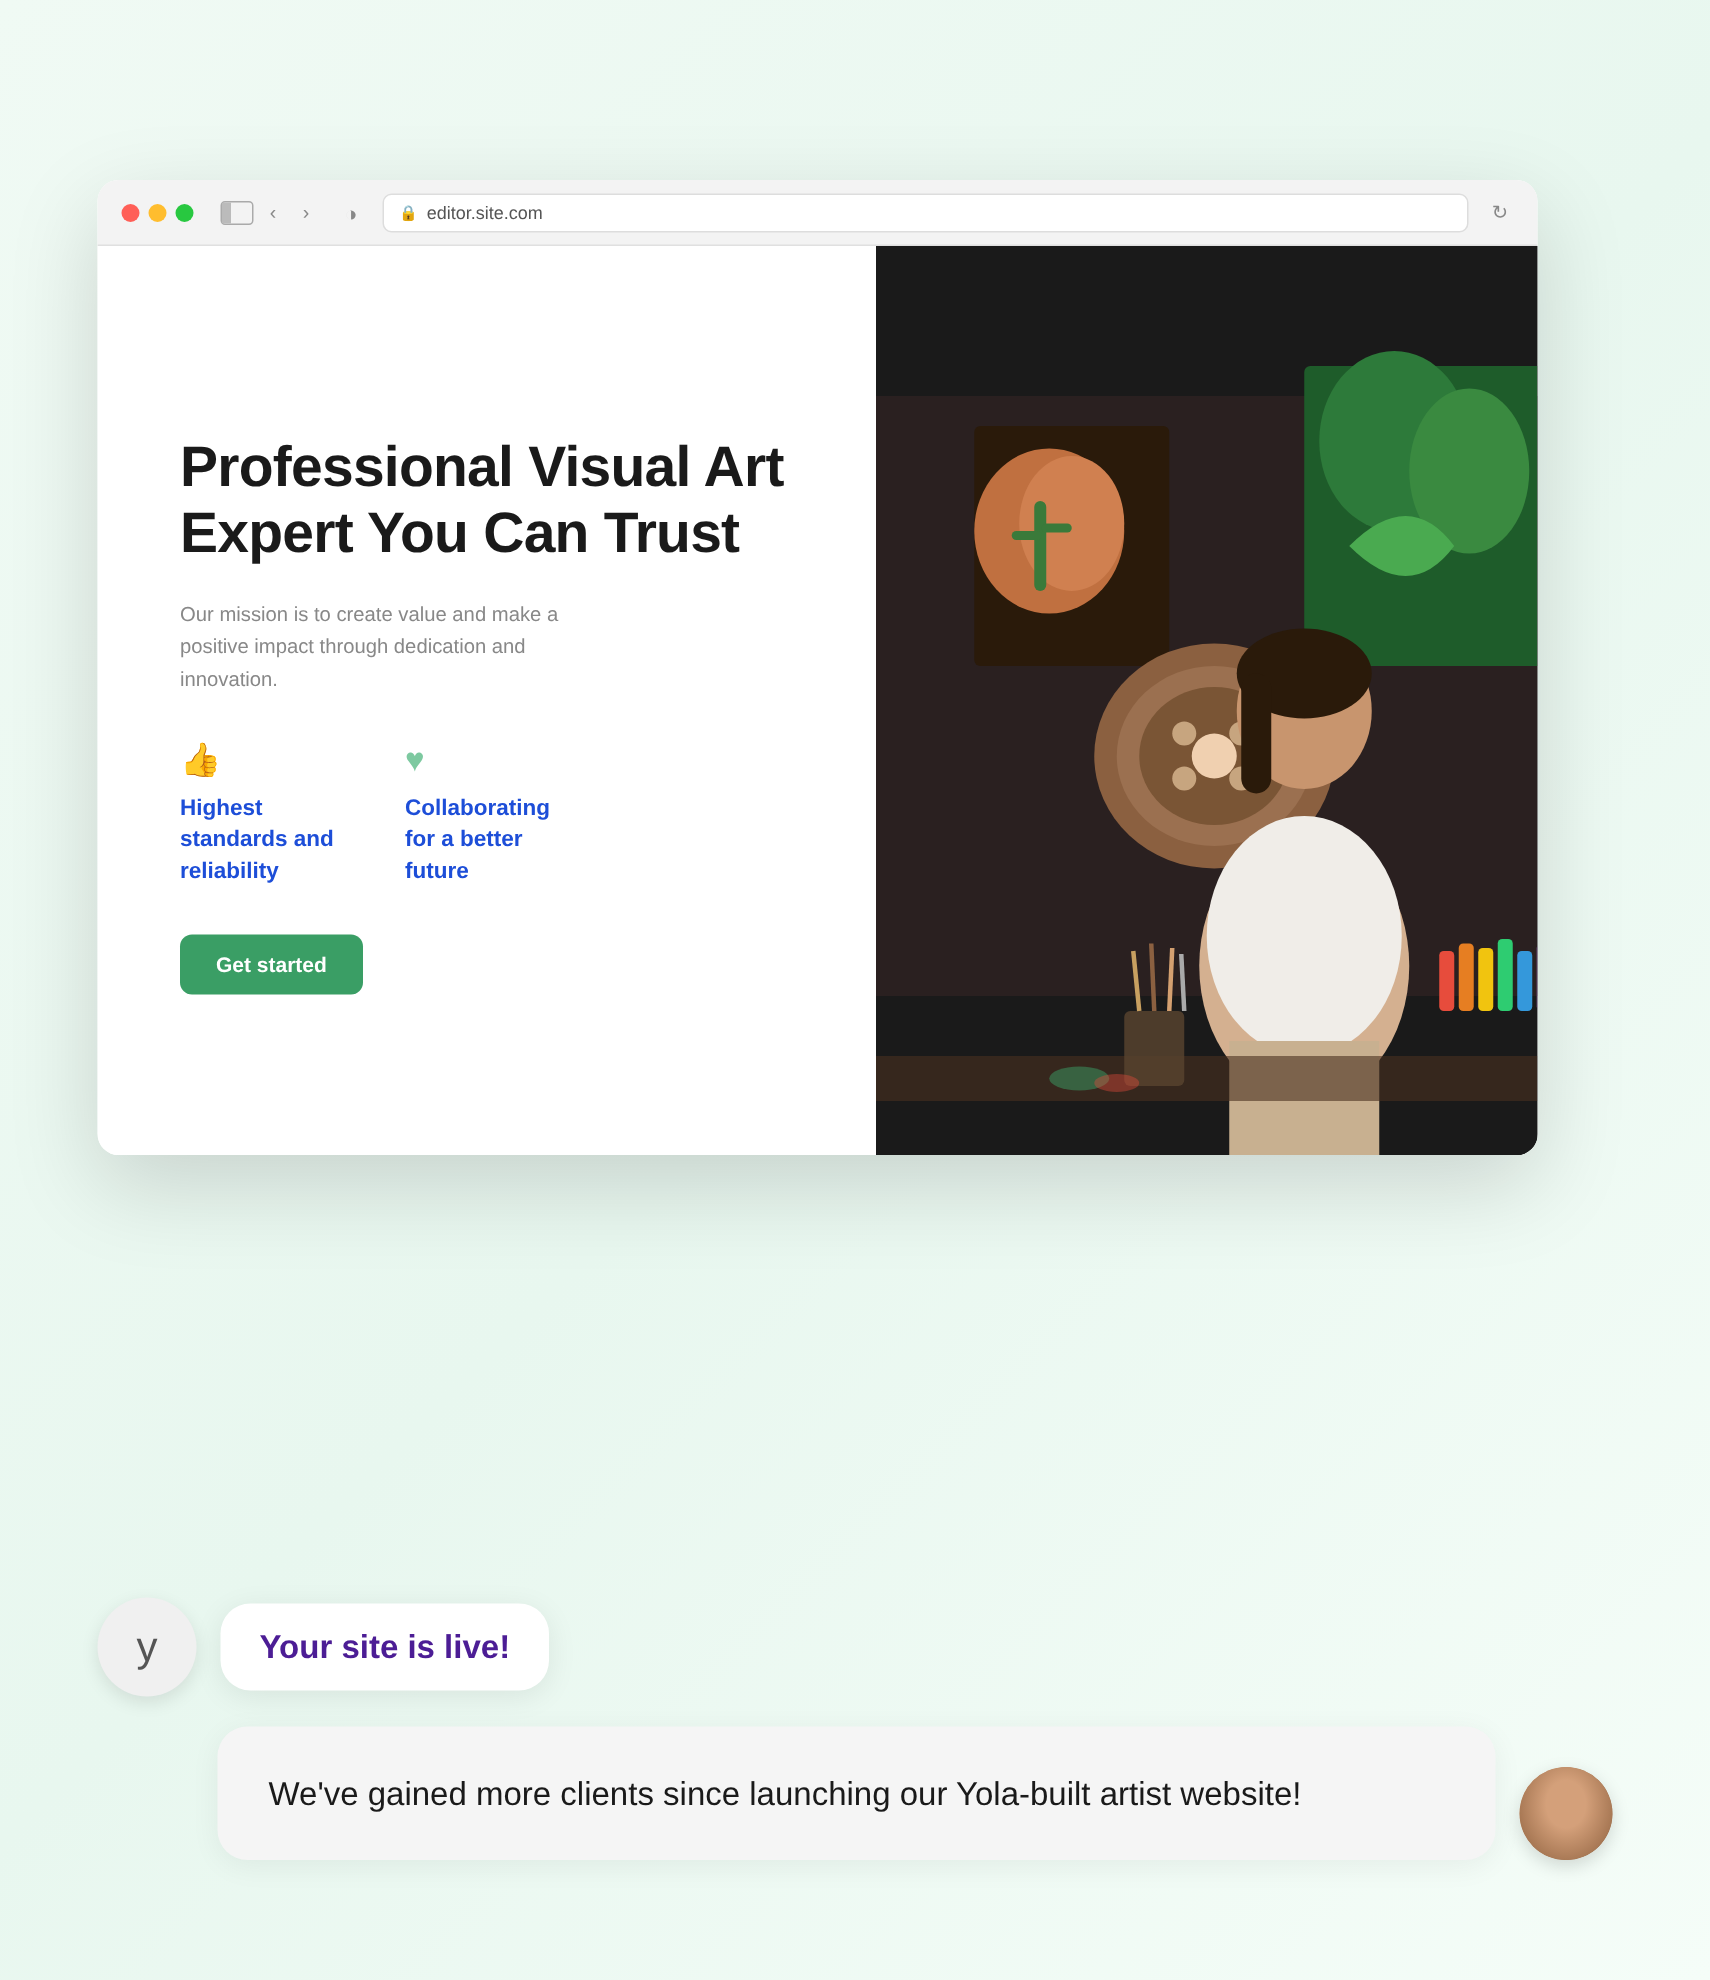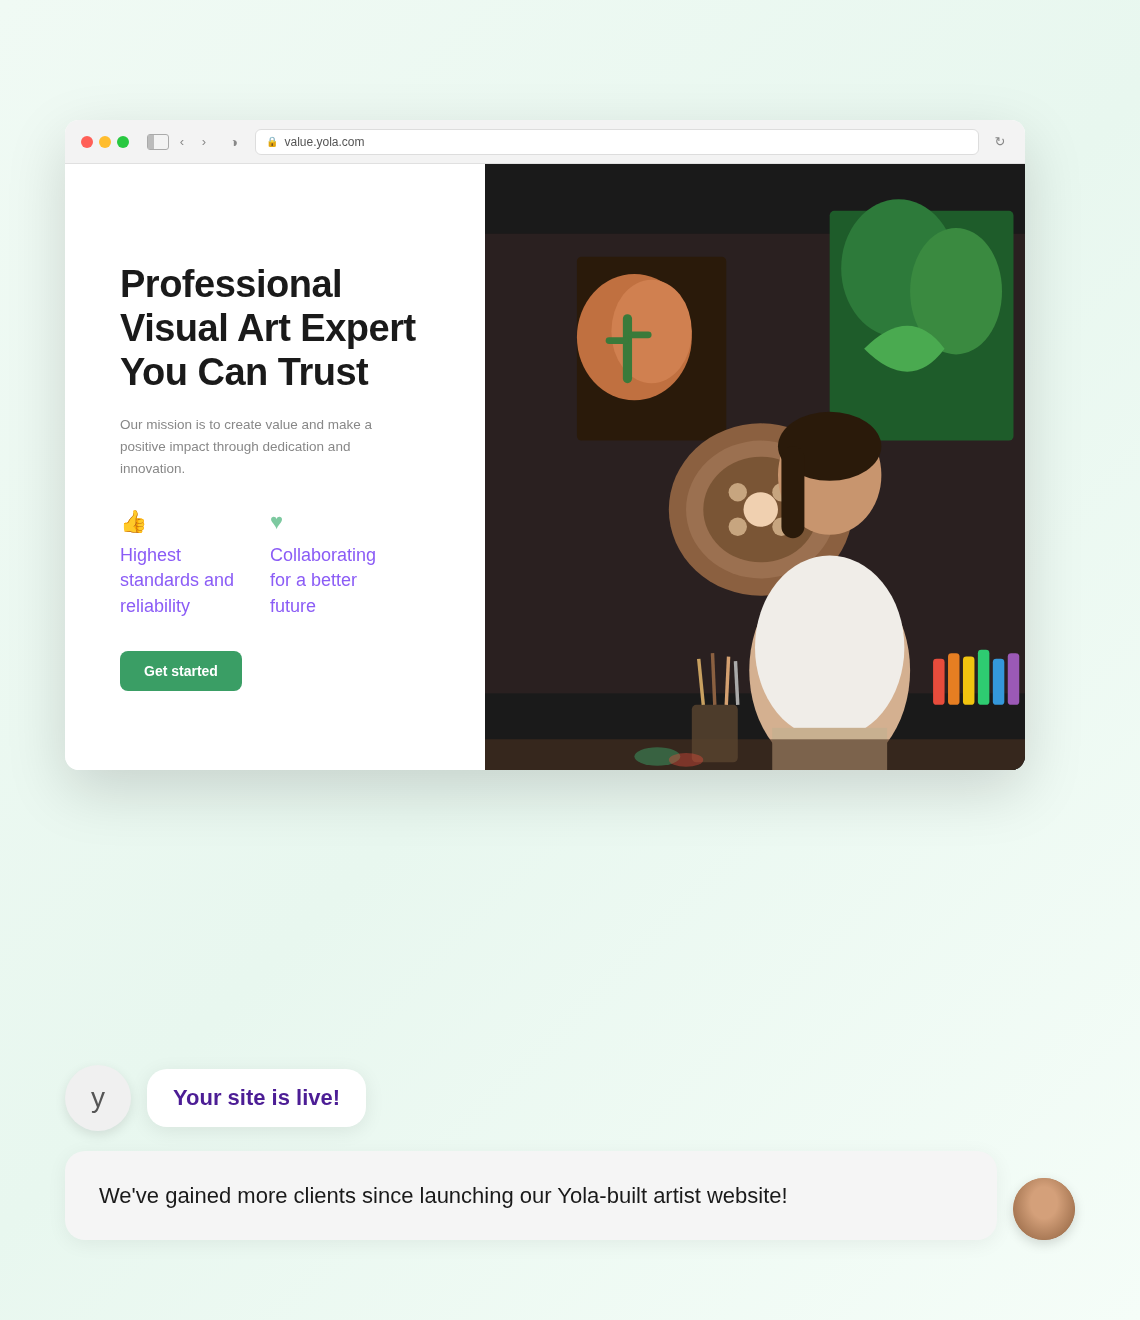--- a/index.html
+++ b/index.html
@@ -126,21 +126,21 @@
     }
 
     
     .browser-content {
       display: flex;
       height: calc(100% - 44px);
     }
 
     
     .left-panel {
-      width: 420px;
+      width: 519px;
       background: #fff;
       padding: 60px 50px 40px 55px;
       display: flex;
       flex-direction: column;
       justify-content: center;
     }
 
     .hero-title {
       font-size: 38px;
       font-weight: 800;
@@ -171,23 +171,23 @@
     }
 
     .feature-icon {
       font-size: 22px;
     }
 
     .thumbs-icon { color: #5cb87a; }
     .heart-icon { color: #7dc9a0; }
 
     .feature-label {
-      font-size: 18px;
-      font-weight: 400;
-      color: #8b5cf6;
+      font-size: 15px;
+      font-weight: 700;
+      color: #1d4ed8;
       line-height: 1.4;
       max-width: 120px;
     }
 
     .cta-button {
       display: inline-block;
       background: #3a9e65;
       color: #fff;
       font-size: 14px;
       font-weight: 700;
@@ -285,20 +285,21 @@
       box-shadow: 0 4px 20px rgba(0,0,0,0.08);
       font-size: 22px;
       font-weight: 600;
       color: #4c1d95;
     }
 
     .chat-row-2 {
       display: flex;
       align-items: flex-end;
       gap: 16px;
+      margin-left: 80px;
     }
 
     .chat-bubble-2 {
       background: #f5f5f5;
       border-radius: 20px;
       padding: 28px 34px;
       box-shadow: 0 4px 20px rgba(0,0,0,0.06);
       flex: 1;
     }
 
@@ -341,21 +342,21 @@
       <div class="traffic-light tl-green"></div>
     </div>
     <div class="browser-controls">
       <div class="sidebar-btn"></div>
       <div class="nav-btn">‹</div>
       <div class="nav-btn">›</div>
     </div>
     <div class="theme-btn">◑</div>
     <div class="address-bar">
       <span class="lock-icon">🔒</span>
-      <span>value.yola.com</span>
+      <span>editor.site.com</span>
     </div>
     <div class="reload-btn">↻</div>
   </div>
 
   <div class="browser-content">
 
     <div class="left-panel">
       <h1 class="hero-title">Professional Visual Art Expert You Can Trust</h1>
       <p class="hero-subtitle">Our mission is to create value and make a positive impact through dedication and innovation.</p>
 

